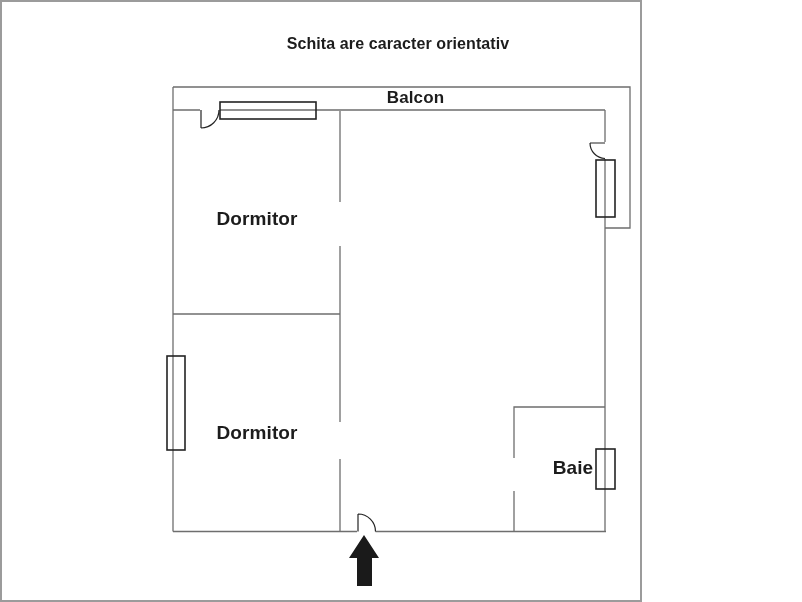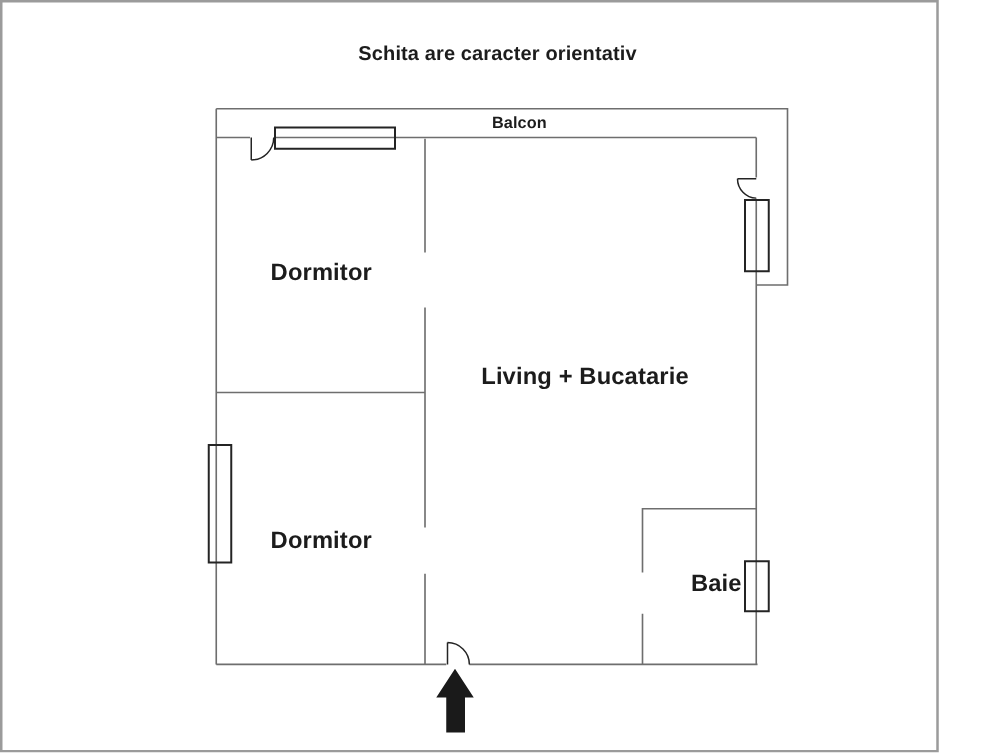--- a/index.html
+++ b/index.html
@@ -1,35 +1,35 @@
 <!DOCTYPE html>
 <html style="--wall: #6e6e6e; --feature: #242424; --arrow: #1a1a1a; --frame: #9b9b9b; --background: #ffffff; --text: #1c1c1c;"><head>
 <meta charset="utf-8">
 <style>
   :root{
     --wall:#6e6e6e; --feature:#242424; --arrow:#1a1a1a;
     --frame:#9b9b9b; --background:#ffffff; --text:#1c1c1c;
   }
   html,body{margin:0;padding:0;background:#fff;}
   .canvas{
-    position:relative; width:751px; height:602px; box-sizing:border-box;
+    position:relative; width:642px; height:602px; box-sizing:border-box;
     background:var(--background); border:2px solid var(--frame);
     font-family:"Liberation Sans", sans-serif; color:var(--text); overflow:hidden;
   }
   .plan-svg{position:absolute; left:0; top:0;}
   .wall{stroke:var(--wall); stroke-width:1.3; fill:none;}
   .feature{stroke:var(--feature); stroke-width:1.6; fill:none;}
   .door{stroke:var(--feature); stroke-width:1.2; fill:none;}
   .arrow-shape{fill:var(--arrow); stroke:none;}
   .label{
     position:absolute; transform:translate(-50%,-50%);
     white-space:nowrap; font-size:19px; font-weight:600; letter-spacing:0.1px;
   }
   .label.title{font-size:16px;}
-  .label.balcony{font-size:13px;padding-left:11px;}
+  .label.balcony{font-size:17px;padding-left:11px;}
 </style>
 </head>
 <body>
 
 <div class="canvas">
 
   <svg class="plan-svg" width="802" height="602" viewBox="0 0 802 602">
 
     <g>
 
@@ -68,18 +68,17 @@
 
     <polygon class="arrow-shape" points="362,533 377,556 370,556 370,584 355,584 355,556 347,556"></polygon>
   </svg>
 
   <div class="label title" style="left:396px; top:42px;">Schita are caracter orientativ</div>
 
   <div class="label balcony" style="left:408px; top:96px;">Balcon</div>
 
   <div class="label" style="left:255px; top:217px;">Dormitor</div>
 
-  <div class="label" style="left:466px; top:300px;">Living + Bucatarie</div>
 
   <div class="label" style="left:255px; top:431px;">Dormitor</div>
 
   <div class="label" style="left:571px; top:466px;">Baie</div>
 </div>
 
 </body></html>

